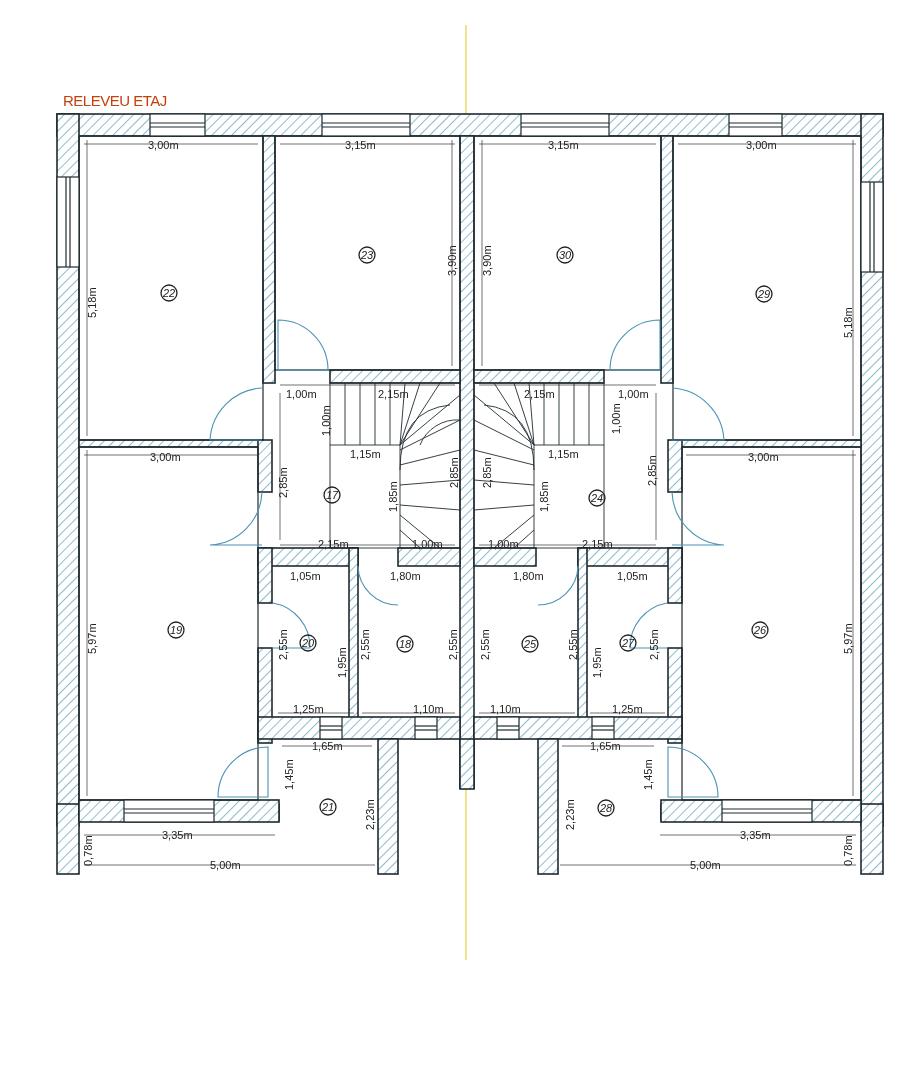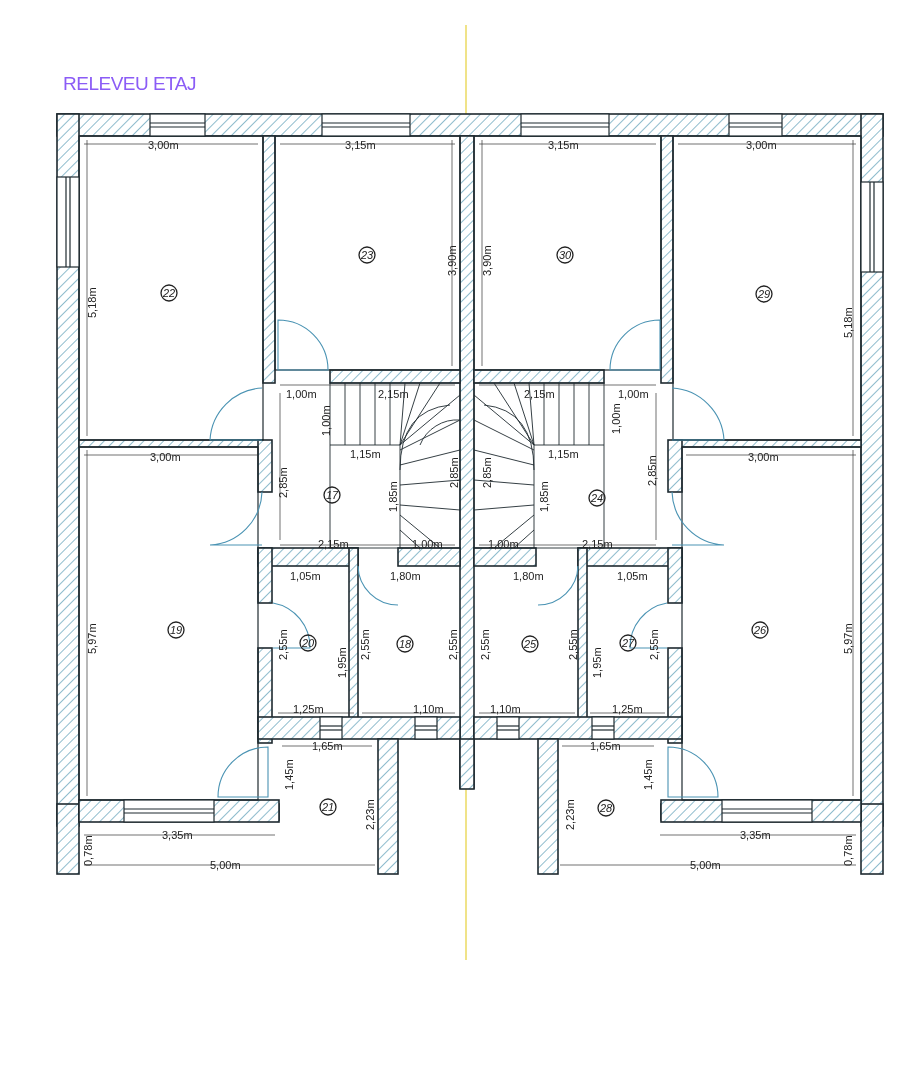--- a/index.html
+++ b/index.html
@@ -1,17 +1,17 @@
 <!DOCTYPE html>
 <html><head>
 <meta charset="utf-8">
 <style>
   html, body { margin:0; padding:0; background:#ffffff; }
   body { width:918px; height:1080px; position:relative; overflow:hidden; font-family:"Liberation Sans", sans-serif; }
-  #plan-title { position:absolute; left:63px; top:73px; font-size:19px; font-weight:normal; color:#8b5cf6; letter-spacing:-0.5px; font-family:"Liberation Sans", sans-serif; }
+  #plan-title { position:absolute; left:63px; top:92px; font-size:15px; font-weight:normal; color:#c2410c; letter-spacing:-0.5px; font-family:"Liberation Sans", sans-serif; }
   svg#plan { position:absolute; left:0; top:0; }
   .dim { font-family:"Liberation Sans", sans-serif; font-size:11px; fill:#222; }
   .room-num { font-family:"Liberation Sans", sans-serif; font-size:11px; fill:#222; text-anchor:middle; dominant-baseline:central; font-style:italic; }
 </style>
 </head>
 <body>
 
 <div id="plan-title">RELEVEU ETAJ</div>
 
 <svg id="plan" width="918" height="1080" viewBox="0 0 918 1080">

